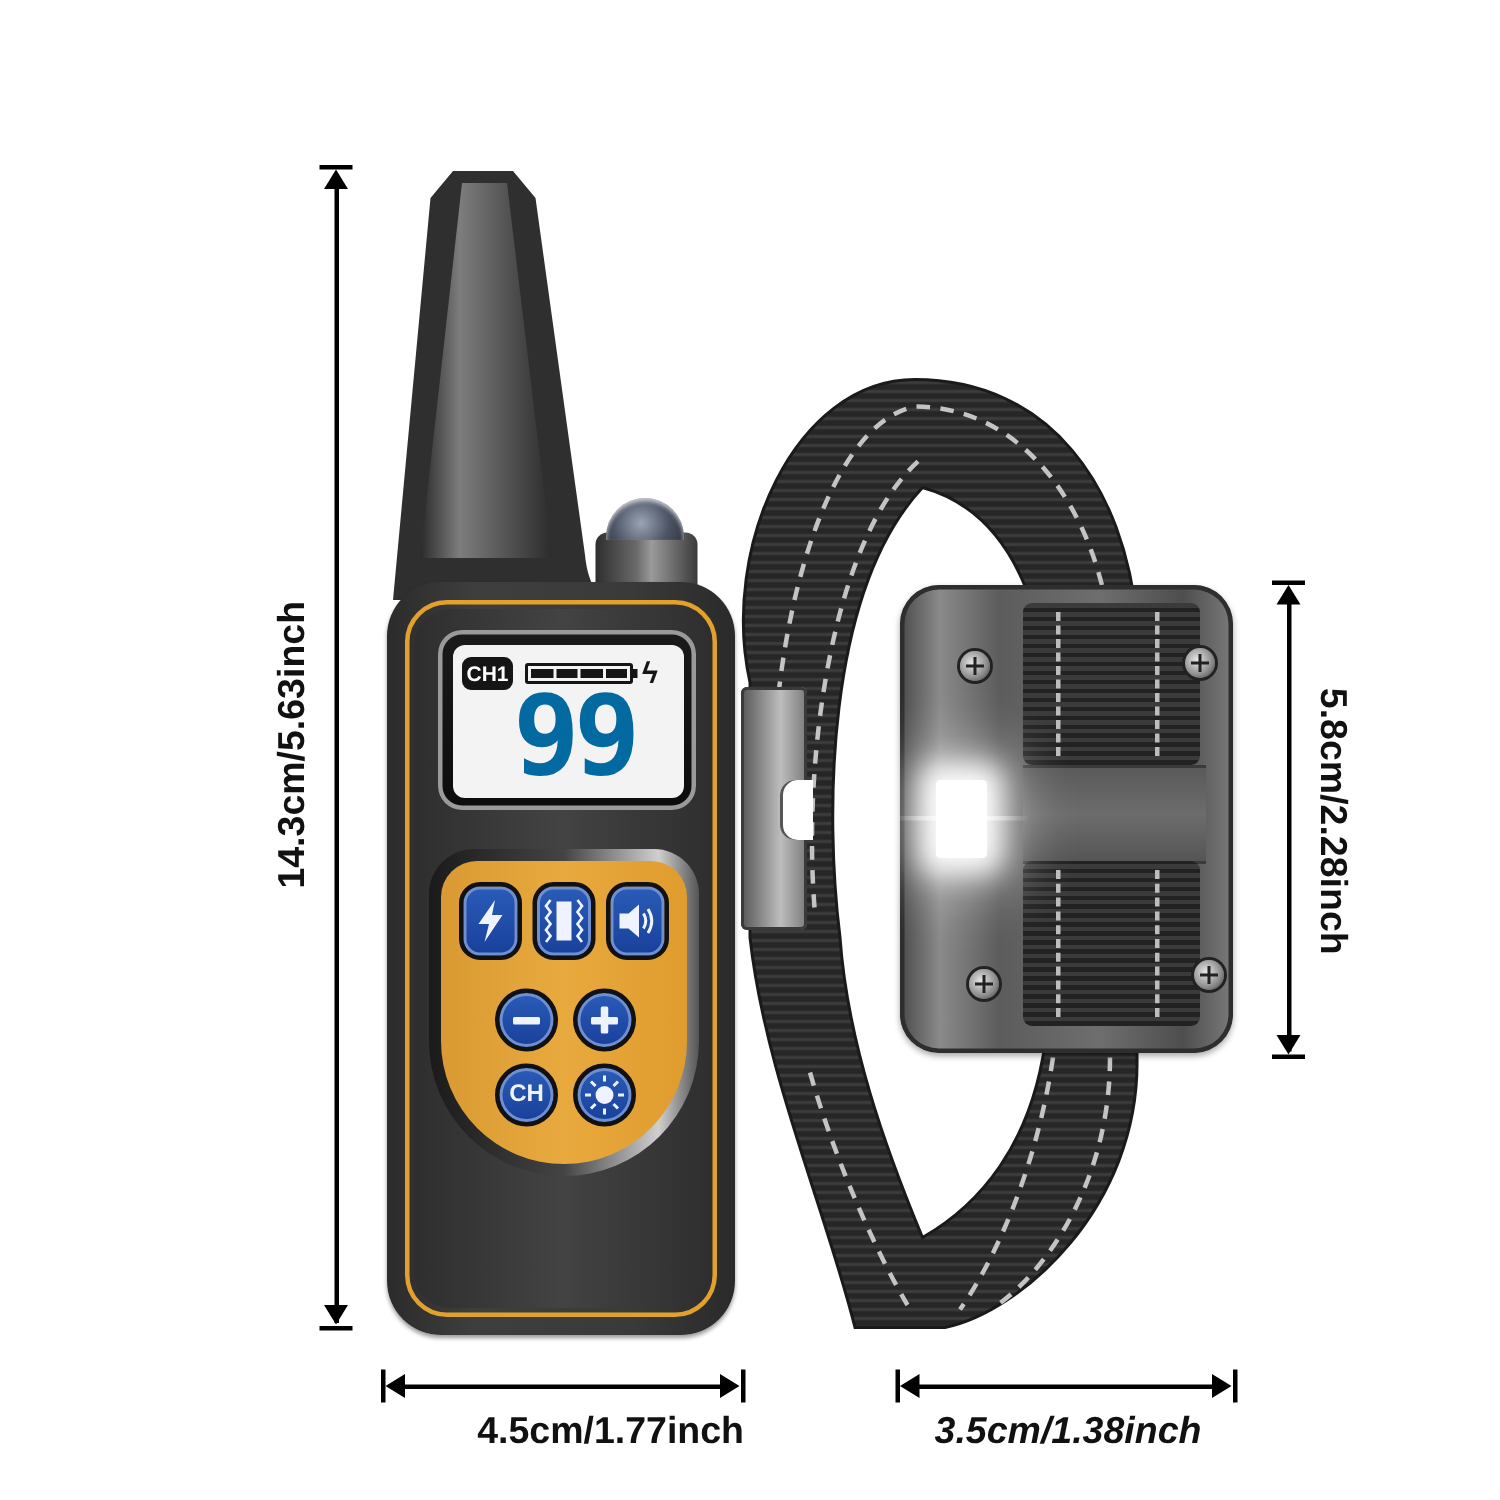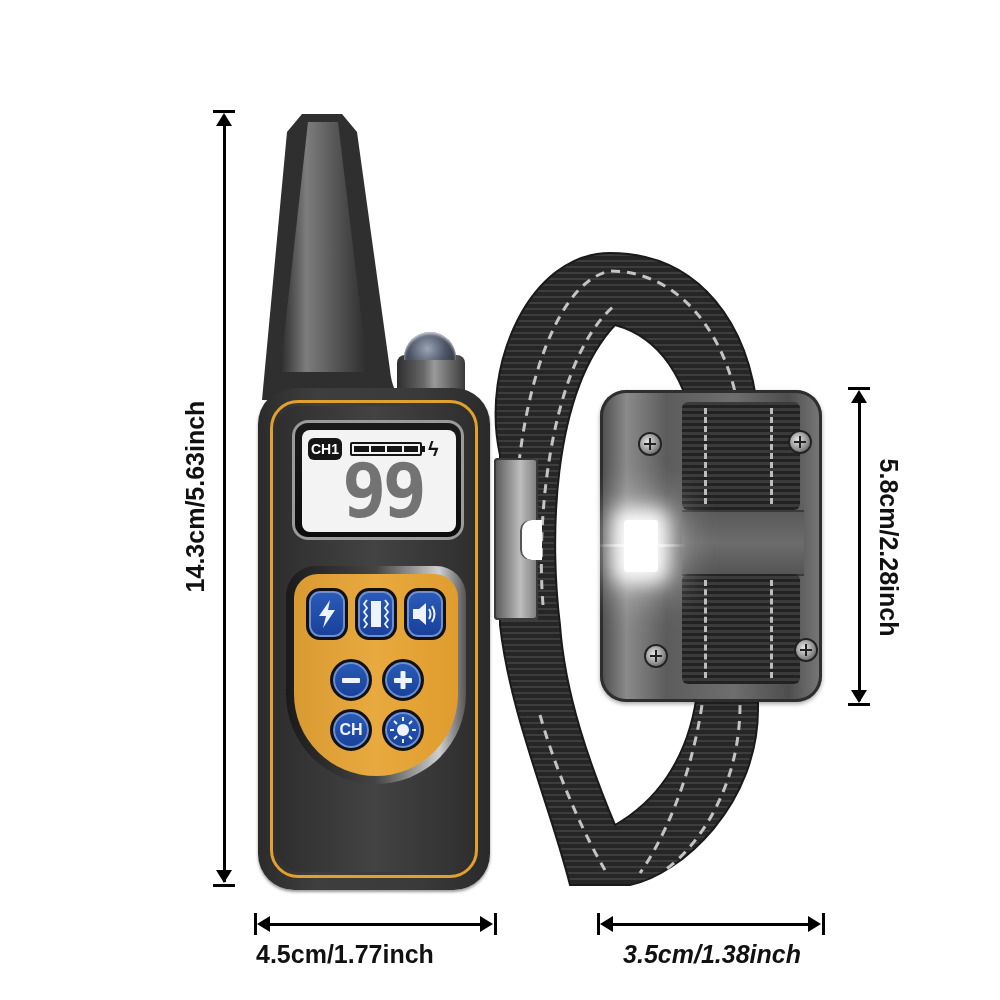--- a/index.html
+++ b/index.html
@@ -48,21 +48,21 @@
   .remote-rim { position:absolute; left:270px; top:400px; width:208px; height:478px; border-radius:28px; border:3px solid #e2a12c; box-sizing:border-box; }
   .remote-inner { position:absolute; left:276px; top:406px; width:196px; height:466px; border-radius:24px; background:linear-gradient(90deg,#2e2e2e,#434343 50%,#2f2f2f); }
 
   .lcd-frame { position:absolute; left:292px; top:420px; width:172px; height:120px; border-radius:16px; background:linear-gradient(180deg,#1b1b1b,#0c0c0c); box-shadow:0 0 0 3px #9a9a9a inset; }
   .lcd { position:absolute; left:302px; top:430px; width:154px; height:102px; border-radius:8px; background:#f3f3f3; }
   .ch-badge { position:absolute; left:308px; top:438px; width:34px; height:22px; border-radius:6px; background:#151515; color:#fff; font-size:14px; font-weight:bold; line-height:22px; text-align:center; }
   .battery { position:absolute; left:350px; top:442px; width:72px; height:14px; border:2px solid #151515; border-radius:2px; box-sizing:border-box; display:flex; gap:2px; padding:2px; }
   .battery .cell { flex:1; background:#151515; }
   .battery-tip { position:absolute; left:422px; top:446px; width:3px; height:6px; background:#151515; }
   .bolt { position:absolute; left:428px; top:438px; font-size:20px; color:#151515; font-weight:bold; }
-  .lcd-digits { position:absolute; left:342px; top:452px; width:90px; height:80px; font-family:"DejaVu Sans Mono", monospace; font-size:74px; line-height:78px; color:#737373; letter-spacing:-4px; font-weight:bold; }
+  .lcd-digits { position:absolute; left:342px; top:452px; width:90px; height:80px; font-family:"DejaVu Sans Mono", monospace; font-size:74px; line-height:78px; color:#0369a1; letter-spacing:-4px; font-weight:bold; }
 
   .keypad-shadow { position:absolute; left:286px; top:566px; width:180px; height:218px; border-radius:30px 30px 90px 90px; background:linear-gradient(90deg,#1a1a1a,#444 50%,#cfcfcf 85%,#555); }
   .keypad { position:absolute; left:294px; top:574px; width:164px; height:202px; border-radius:24px 24px 82px 82px; background:linear-gradient(90deg,#d99a33,#e8a93e 50%,#e09c2e); }
   .key { position:absolute; background:linear-gradient(180deg,#2a5cb8,#18409a); border:3px solid #111; box-shadow:inset 0 0 0 2px #6f8fd0; color:#eef3ff; display:flex; align-items:center; justify-content:center; font-weight:bold; box-sizing:border-box; }
   .key.sq { width:42px; height:52px; border-radius:14px; top:588px; }
   .key.rd { width:42px; height:42px; border-radius:50%; }
   .key svg { display:block; }
 </style>
 </head>
 <body>
@@ -84,21 +84,21 @@
   <div class="cap-h" style="left:848px;top:703px;"></div>
   <div class="dim-label" style="left:778px;top:533px;width:220px;text-align:center;transform:rotate(90deg);">5.8cm/2.28inch</div>
 </div>
 
 <div>
   <div class="cap-v" style="left:254px;top:913px;"></div>
   <div class="arrow-left" style="left:257px;top:916px;"></div>
   <div class="hline" style="left:262px;top:923px;width:228px;"></div>
   <div class="arrow-right" style="left:480px;top:916px;"></div>
   <div class="cap-v" style="left:494px;top:913px;"></div>
-  <div class="dim-label" style="left:256px;top:940px;width:240px;text-align:left;">4.5cm/1.77inch</div>
+  <div class="dim-label" style="left:256px;top:940px;width:240px;text-align:right;">4.5cm/1.77inch</div>
 </div>
 
 <div>
   <div class="cap-v" style="left:597px;top:913px;"></div>
   <div class="arrow-left" style="left:600px;top:916px;"></div>
   <div class="hline" style="left:605px;top:923px;width:212px;"></div>
   <div class="arrow-right" style="left:808px;top:916px;"></div>
   <div class="cap-v" style="left:822px;top:913px;"></div>
   <div class="dim-label" style="left:592px;top:940px;width:240px;text-align:center;font-style:italic;">3.5cm/1.38inch</div>
 </div>

